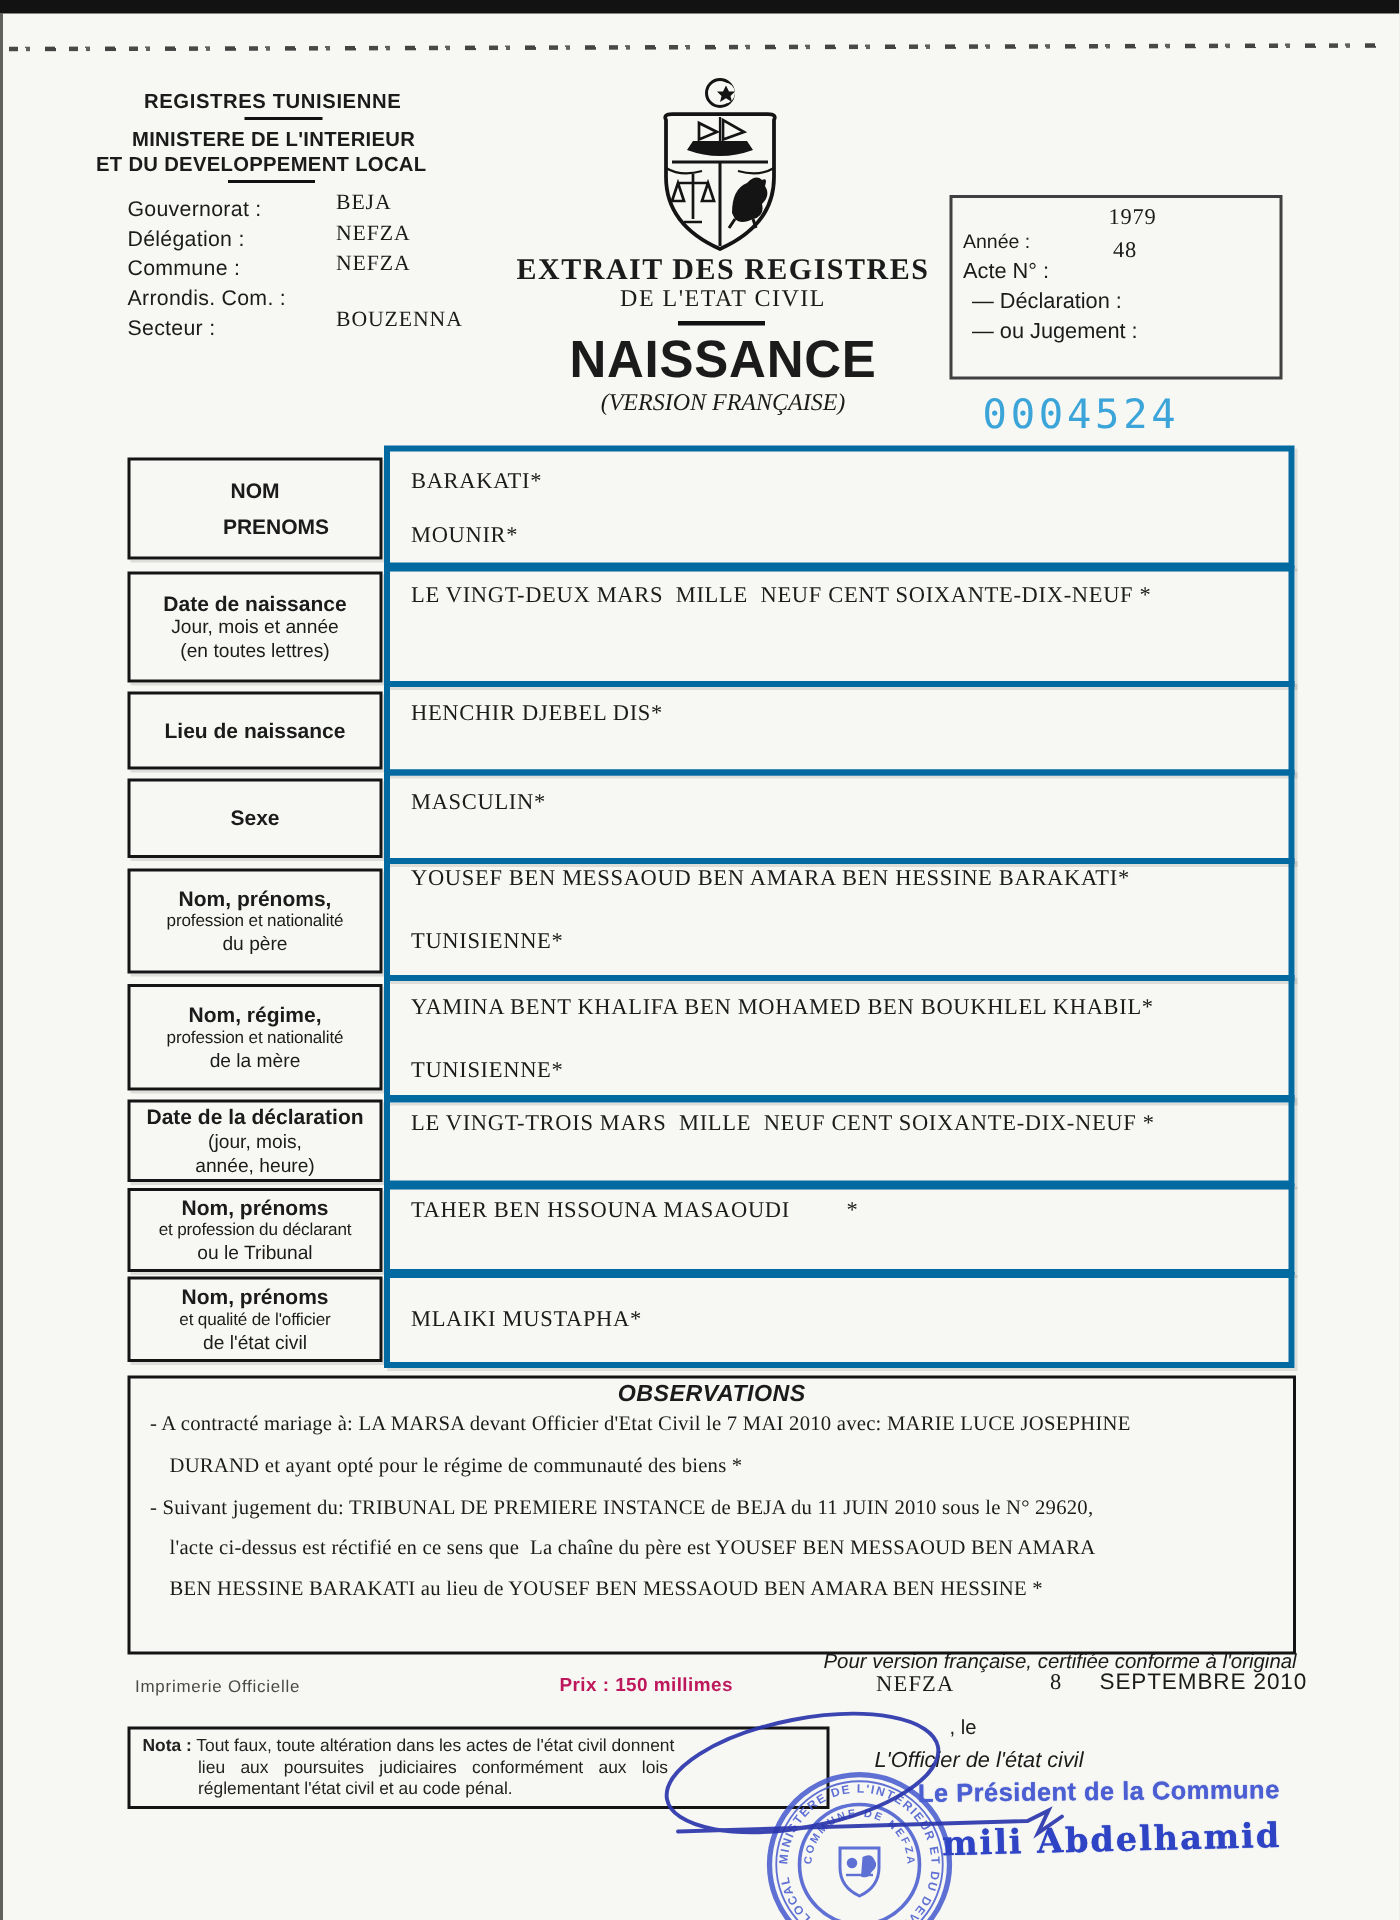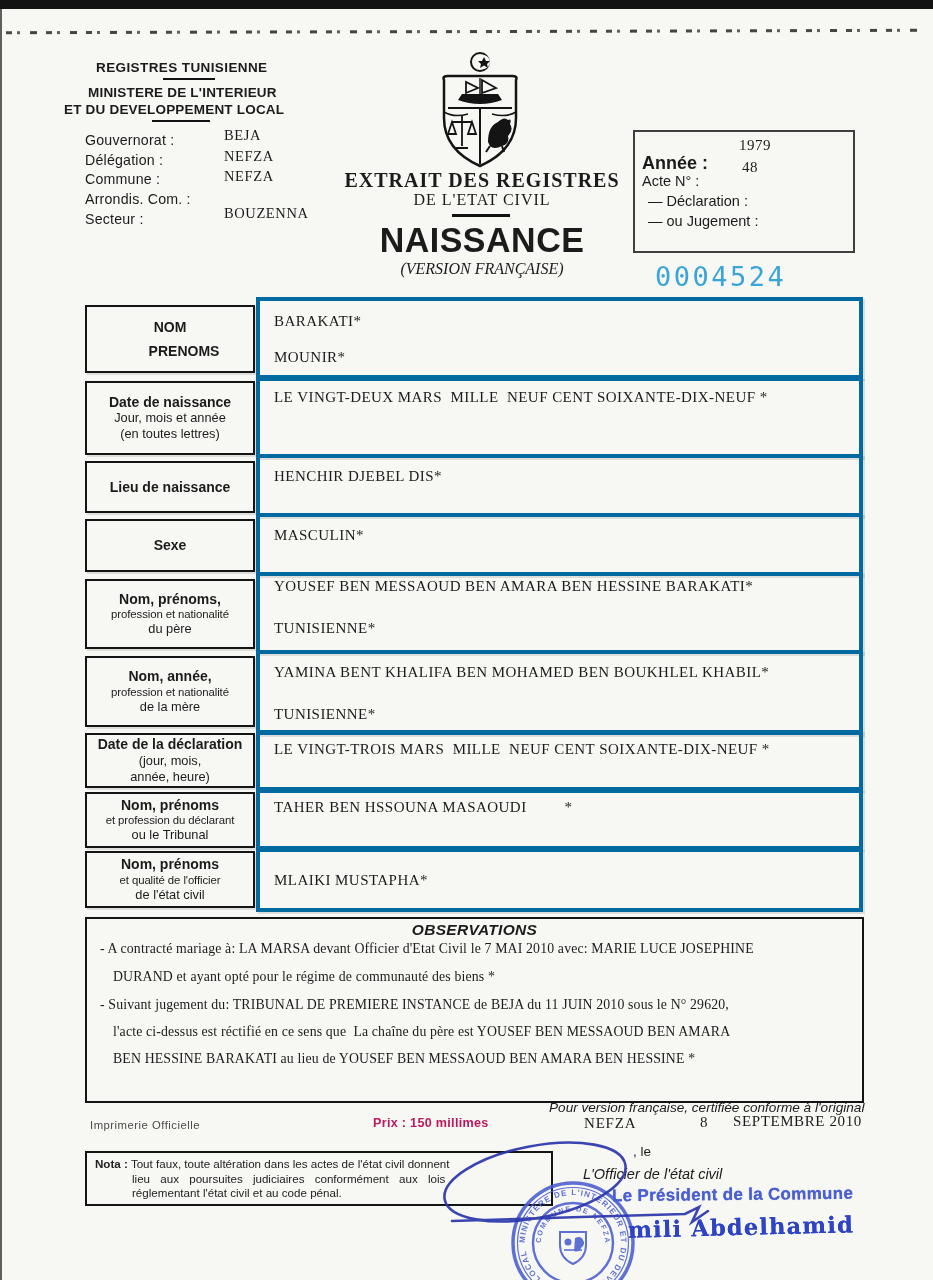--- a/index.html
+++ b/index.html
@@ -31,21 +31,21 @@
   #title1{left:330px;top:169px;width:304px;text-align:center;font-family:"Liberation Serif",serif;font-weight:700;font-size:20px;letter-spacing:1px;}
   #title2{left:330px;top:191px;width:304px;text-align:center;font-family:"Liberation Serif",serif;font-size:16px;letter-spacing:1px;}
   #title-underline{left:452px;top:214px;width:58px;height:2.5px;background:#111;}
   #doctype{left:330px;top:221px;width:304px;text-align:center;font-weight:700;font-size:34px;letter-spacing:.5px;transform:scaleY(1.03);}
   #subtitle{left:330px;top:260px;width:304px;text-align:center;font-family:"Liberation Serif",serif;font-style:italic;font-size:16px;}
 
   
   #acte-box{left:633px;top:130px;width:218px;height:119px;border:2px solid #404040;}
   #acte-box .serifv{font-family:"Liberation Serif",serif;font-size:15px;letter-spacing:.5px;}
   #annee-value{left:104px;top:5px;}
-  #annee-label{left:7px;top:21px;font-size:18px;font-weight:bold;}
+  #annee-label{left:7px;top:21px;font-size:13px;}
   #acte-value{left:107px;top:27px;}
   #acte-label{left:7px;top:41px;font-size:14.5px;}
   #decl-label{left:13px;top:61px;font-size:14.5px;}
   #juge-label{left:13px;top:81px;font-size:14.5px;}
 
   #serial{left:655px;top:261px;font-family:"DejaVu Sans Mono",monospace;font-size:27px;color:#3ba4d8;letter-spacing:2.5px;font-weight:500;}
 
   
   .lbox{left:85px;width:166px;border:2px solid #141414;display:flex;flex-direction:column;align-items:center;justify-content:center;text-align:center;box-shadow:2px 2px 0 rgba(0,0,0,.10);}
   .vbox{left:256px;width:599px;border:4px solid #0369a1;box-shadow:2px 2px 0 rgba(0,0,0,.10);}
@@ -72,21 +72,21 @@
   .obs-line{position:absolute;font-family:"Liberation Serif",serif;font-size:13.8px;letter-spacing:.15px;white-space:pre;}
   .obs-i0{left:13px}.obs-i1{left:26px}
   #obs0{top:22px}#obs1{top:50px}#obs2{top:78px}#obs3{top:105px}#obs4{top:132px}
 
   
   #imprimerie{left:90px;top:1119px;font-size:11.3px;color:#4a4a4a;letter-spacing:.5px;}
   #prix{left:373px;top:1116px;font-size:12.6px;font-weight:600;color:#be185d;letter-spacing:.3px;}
   #certification{left:549px;top:1100px;font-size:13.6px;font-style:italic;font-weight:500;}
   #place{left:584px;top:1115px;font-family:"Liberation Serif",serif;font-size:15px;letter-spacing:.8px;}
   #day{left:700px;top:1114px;font-family:"Liberation Serif",serif;font-size:15px;}
-  #monthyear{left:733px;top:1113px;font-family:Liberation Serif, serif;font-size:15px;letter-spacing:.6px;}
+  #monthyear{left:733px;top:1113px;font-family:Liberation Sans, sans-serif;font-size:15px;letter-spacing:.6px;}
   #le{left:633px;top:1144px;font-size:13.5px;}
   #officier{left:583px;top:1166px;font-size:14.5px;font-style:italic;font-weight:500;}
 
   #nota-box{left:85px;top:1151px;width:468px;height:55px;border:2px solid #141414;font-size:11.6px;line-height:14.5px;padding:4px 6px 0 8px;box-sizing:border-box;color:#222;}
   .nota-indent{margin-left:37px;}
   .nota-spread{word-spacing:7px;}
 
   
   #round-stamp{left:500px;top:1170px;width:146px;height:146px;opacity:.88;}
   #president-line{left:612px;top:1185px;font-size:17px;font-weight:700;color:#4b5fd2;letter-spacing:.3px;transform:rotate(-.6deg);text-shadow:0 0 .7px #4b5fd2;}
@@ -194,21 +194,21 @@
     <span class="lm">Nom, prénoms,</span>
     <span class="lxs">profession et  nationalité</span>
     <span class="ls">du père</span>
   </div>
   <div class="abs vbox" id="r5v">
     <div class="vtext v-t2">YOUSEF BEN MESSAOUD BEN AMARA BEN HESSINE BARAKATI*</div>
     <div class="vtext v-t44">TUNISIENNE*</div>
   </div>
 
   <div class="abs lbox" id="r6l">
-    <span class="lm">Nom, année,</span>
+    <span class="lm">Nom, régime,</span>
     <span class="lxs">profession et  nationalité</span>
     <span class="ls">de la mère</span>
   </div>
   <div class="abs vbox" id="r6v">
     <div class="vtext v-t10">YAMINA BENT KHALIFA BEN MOHAMED BEN BOUKHLEL KHABIL*</div>
     <div class="vtext v-t52">TUNISIENNE*</div>
   </div>
 
   <div class="abs lbox" id="r7l">
     <span class="lm">Date de la déclaration</span>

